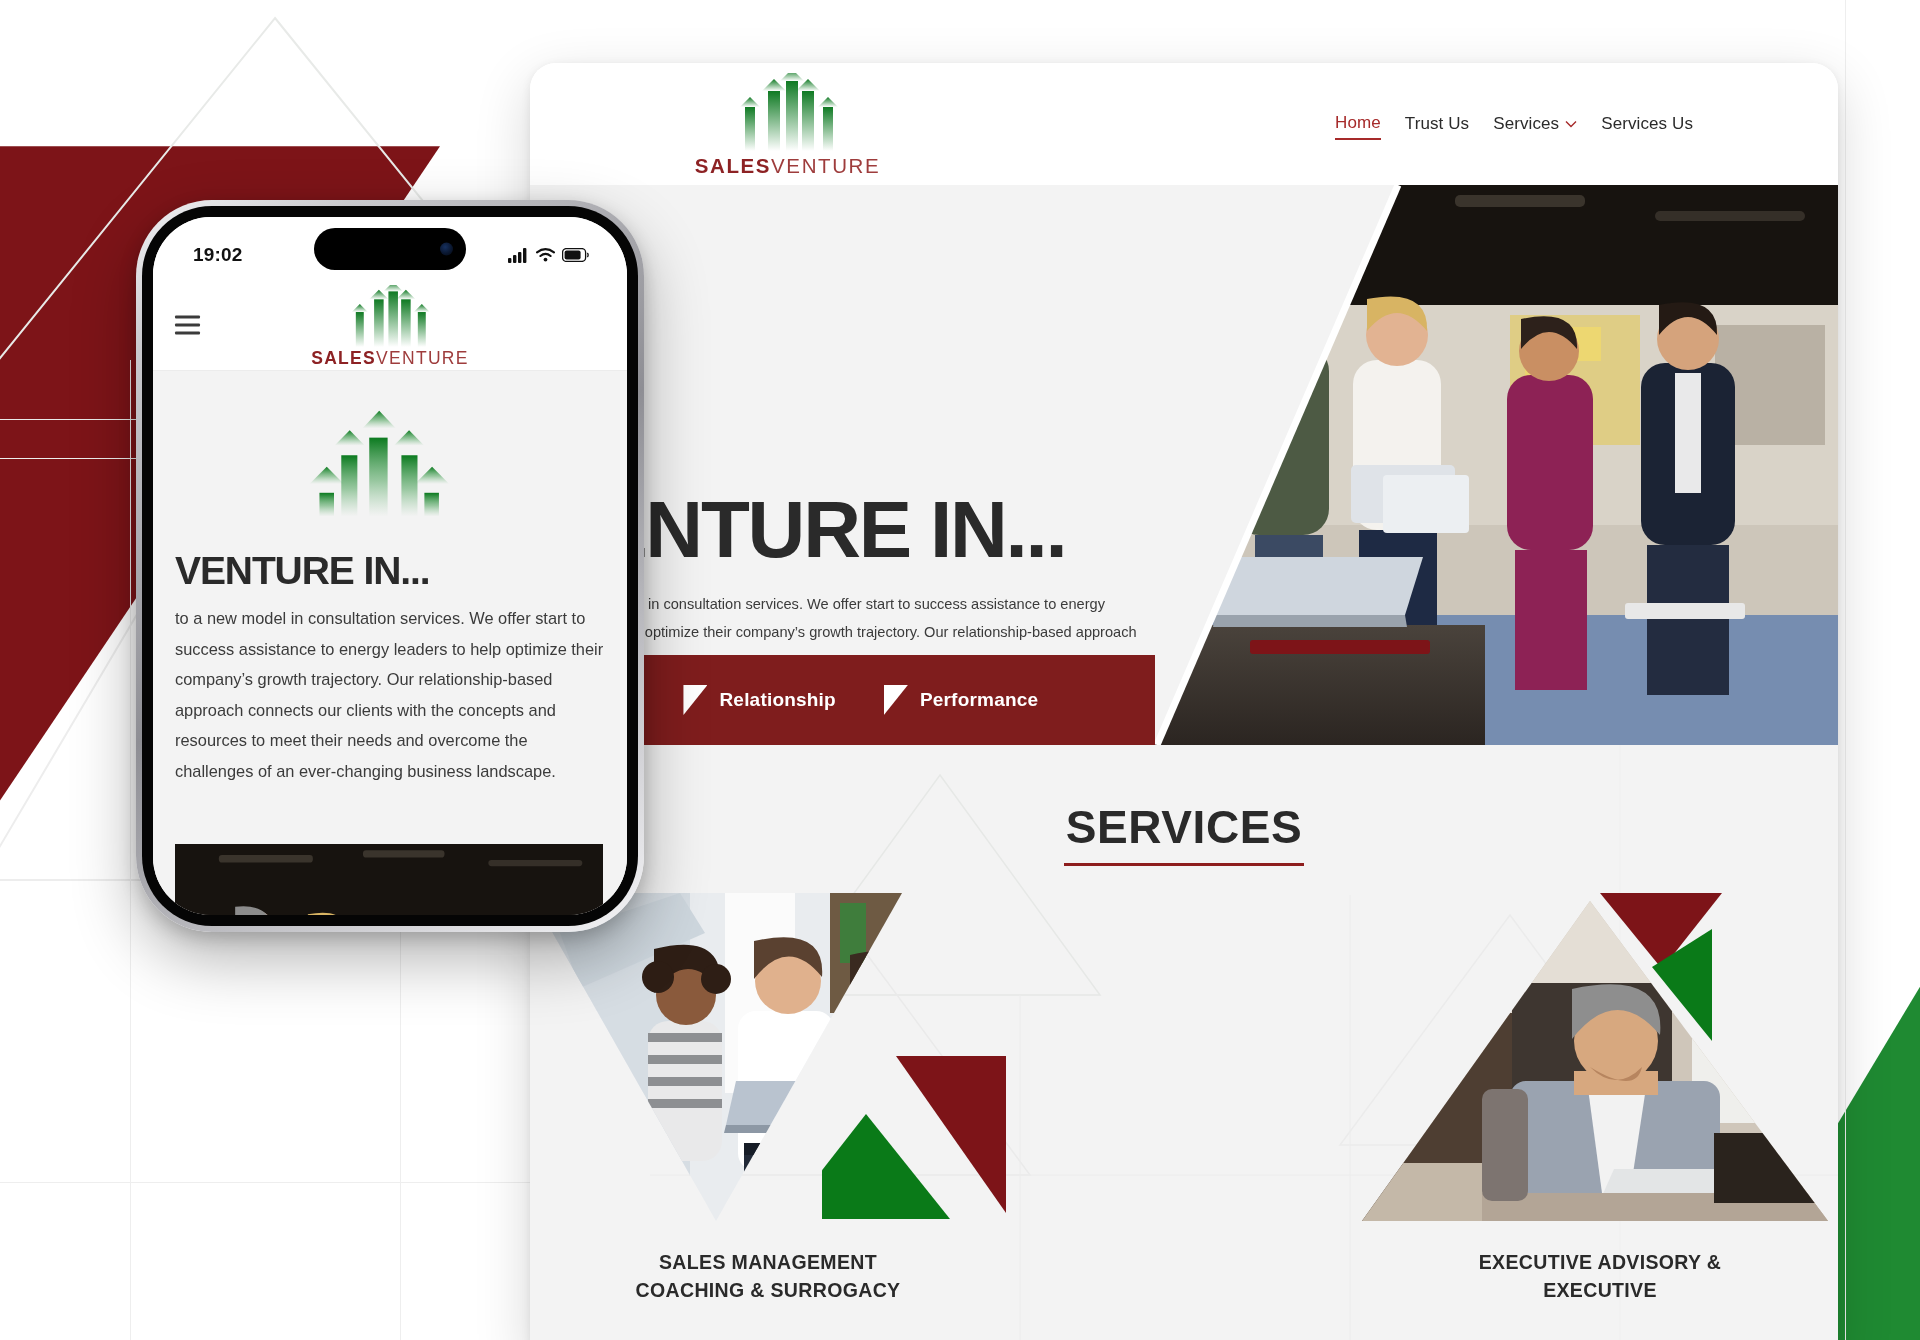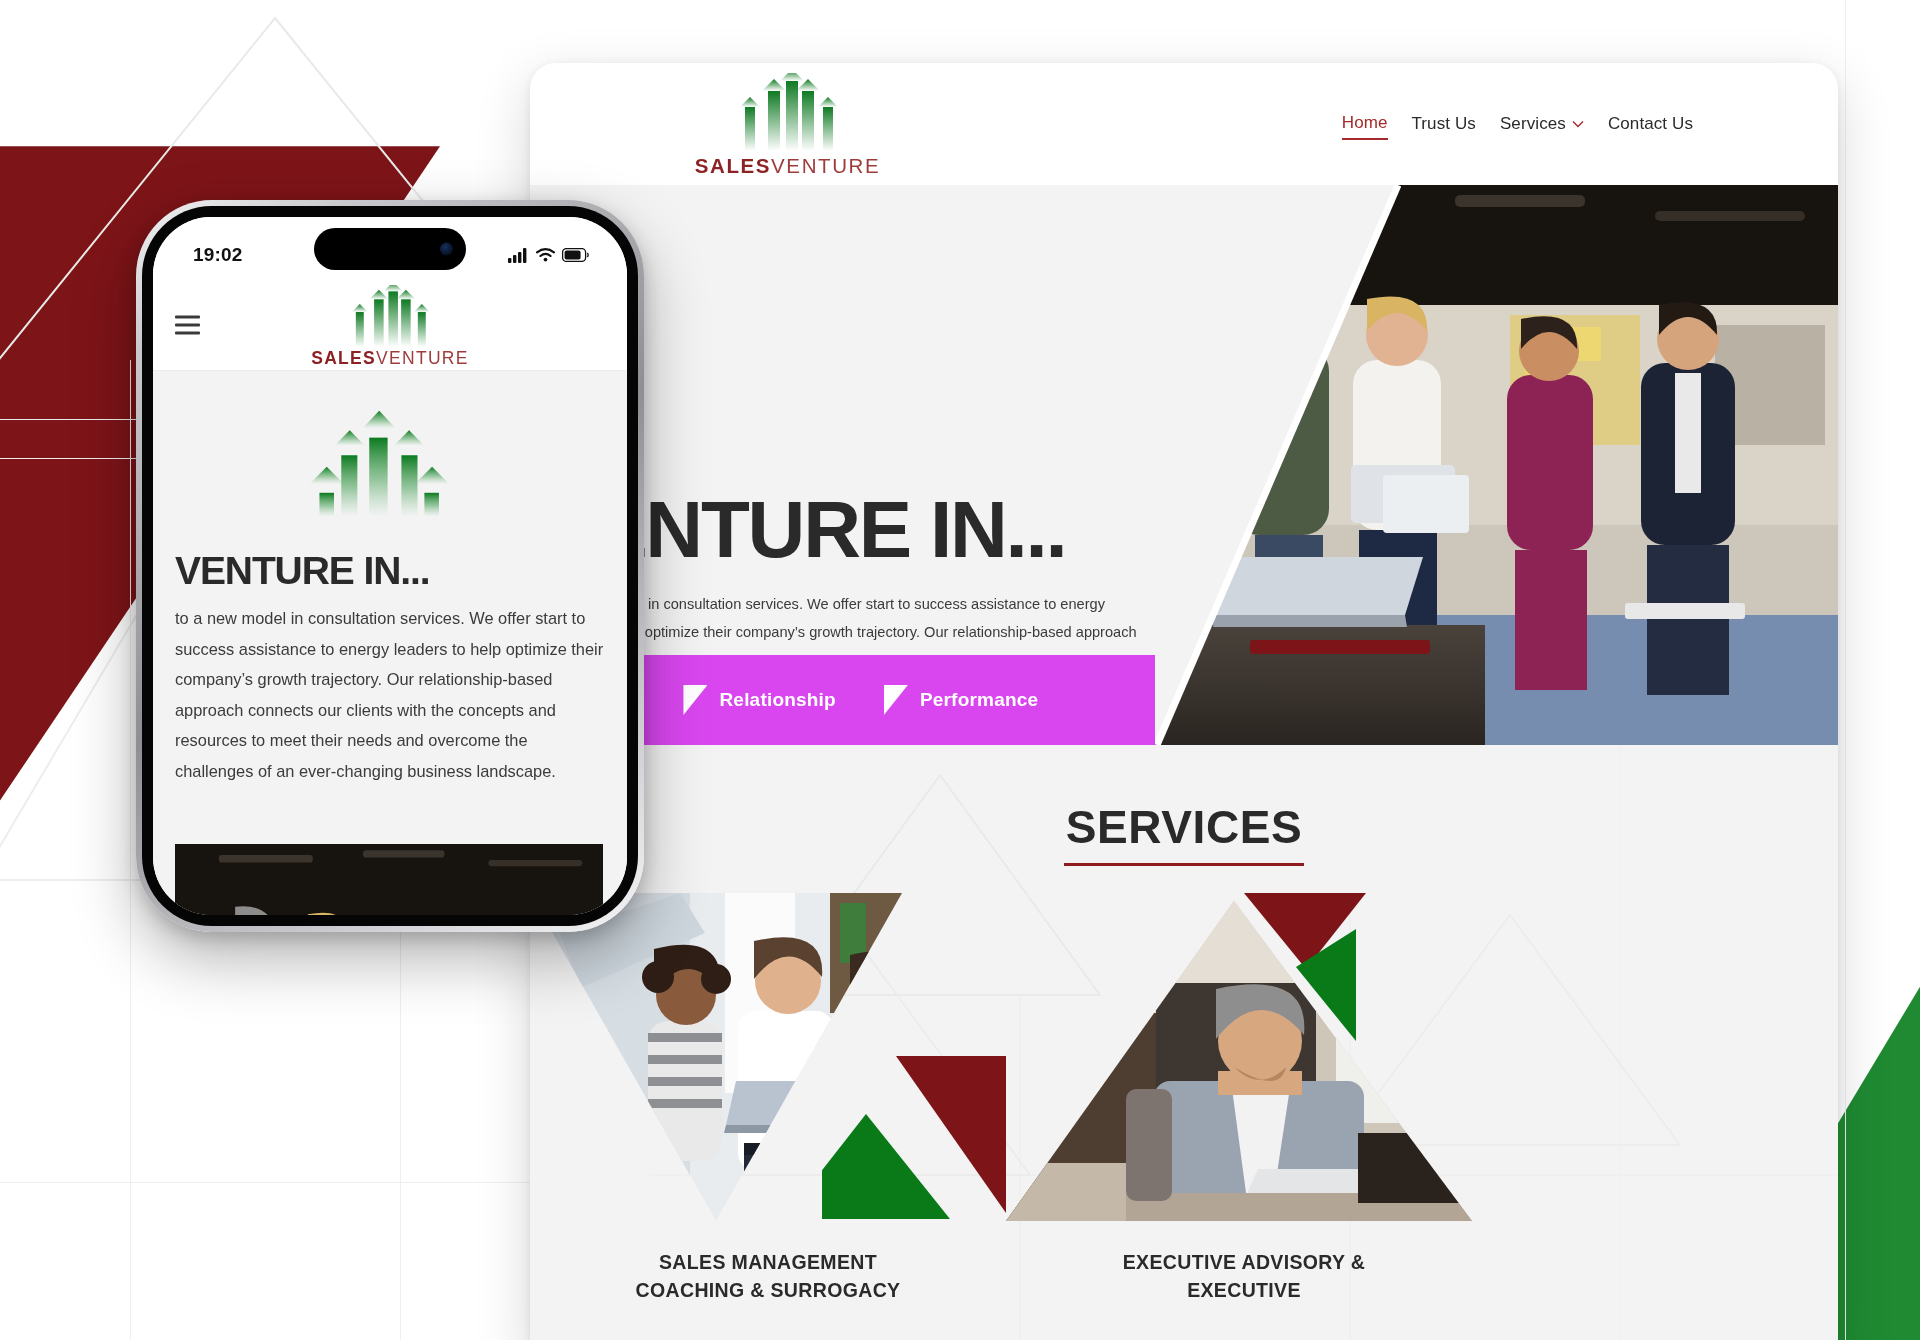--- a/index.html
+++ b/index.html
@@ -161,21 +161,21 @@
     inset: 0;
     z-index: 2;
     pointer-events: none;
   }
 
   
   .d-strip {
     position: absolute;
     left: 0; bottom: 0;
     width: 625px; height: 90px;
-    background: #d946ef;
+    background: #7f1d1d;
     display: flex;
     align-items: center;
     padding-left: 22px;
     gap: 48px;
     z-index: 6;
   }
   .feat { display: flex; align-items: center; gap: 12px; }
   .feat-tri {
     width: 24px; height: 30px;
     background: #ffffff;
@@ -213,21 +213,21 @@
   .svc-underline {
     margin: 9px auto 0;
     width: 240px; height: 3px;
     background: #8d1d1d;
   }
 
   .svc-cards {
     position: absolute;
     left: 0; right: 0; top: 148px;
     display: flex;
-    justify-content: flex-start;
+    justify-content: space-between;
     z-index: 2;
   }
   .svc-card { width: 476px; position: relative; }
   .svc-art { position: relative; width: 476px; height: 328px; }
   .svc-caption {
     margin-top: 28px;
     text-align: center;
     font-size: 19.5px;
     font-weight: 800;
     letter-spacing: .35px;
@@ -432,21 +432,21 @@
         <a href="#">
           <span>Trust Us</span>
         </a>
         <a href="#">
           <span>Services</span>
           <svg class="chev" width="12" height="8" viewBox="0 0 12 8">
             <path d="M1 1.5 L6 6.5 L11 1.5" fill="none" stroke="#a62a2a" stroke-width="1.4"></path>
           </svg>
         </a>
         <a href="#">
-          <span>Contact Us</span>
+          <span>Services Us</span>
         </a>
       </nav>
     </div>
 
     <div class="d-hero">
 
       <div class="hero-photo">
         <svg class="photo-svg ph" width="683" height="560" viewBox="0 0 683 560" preserveAspectRatio="none">
           <defs>
             <clipPath id="heroClip">

